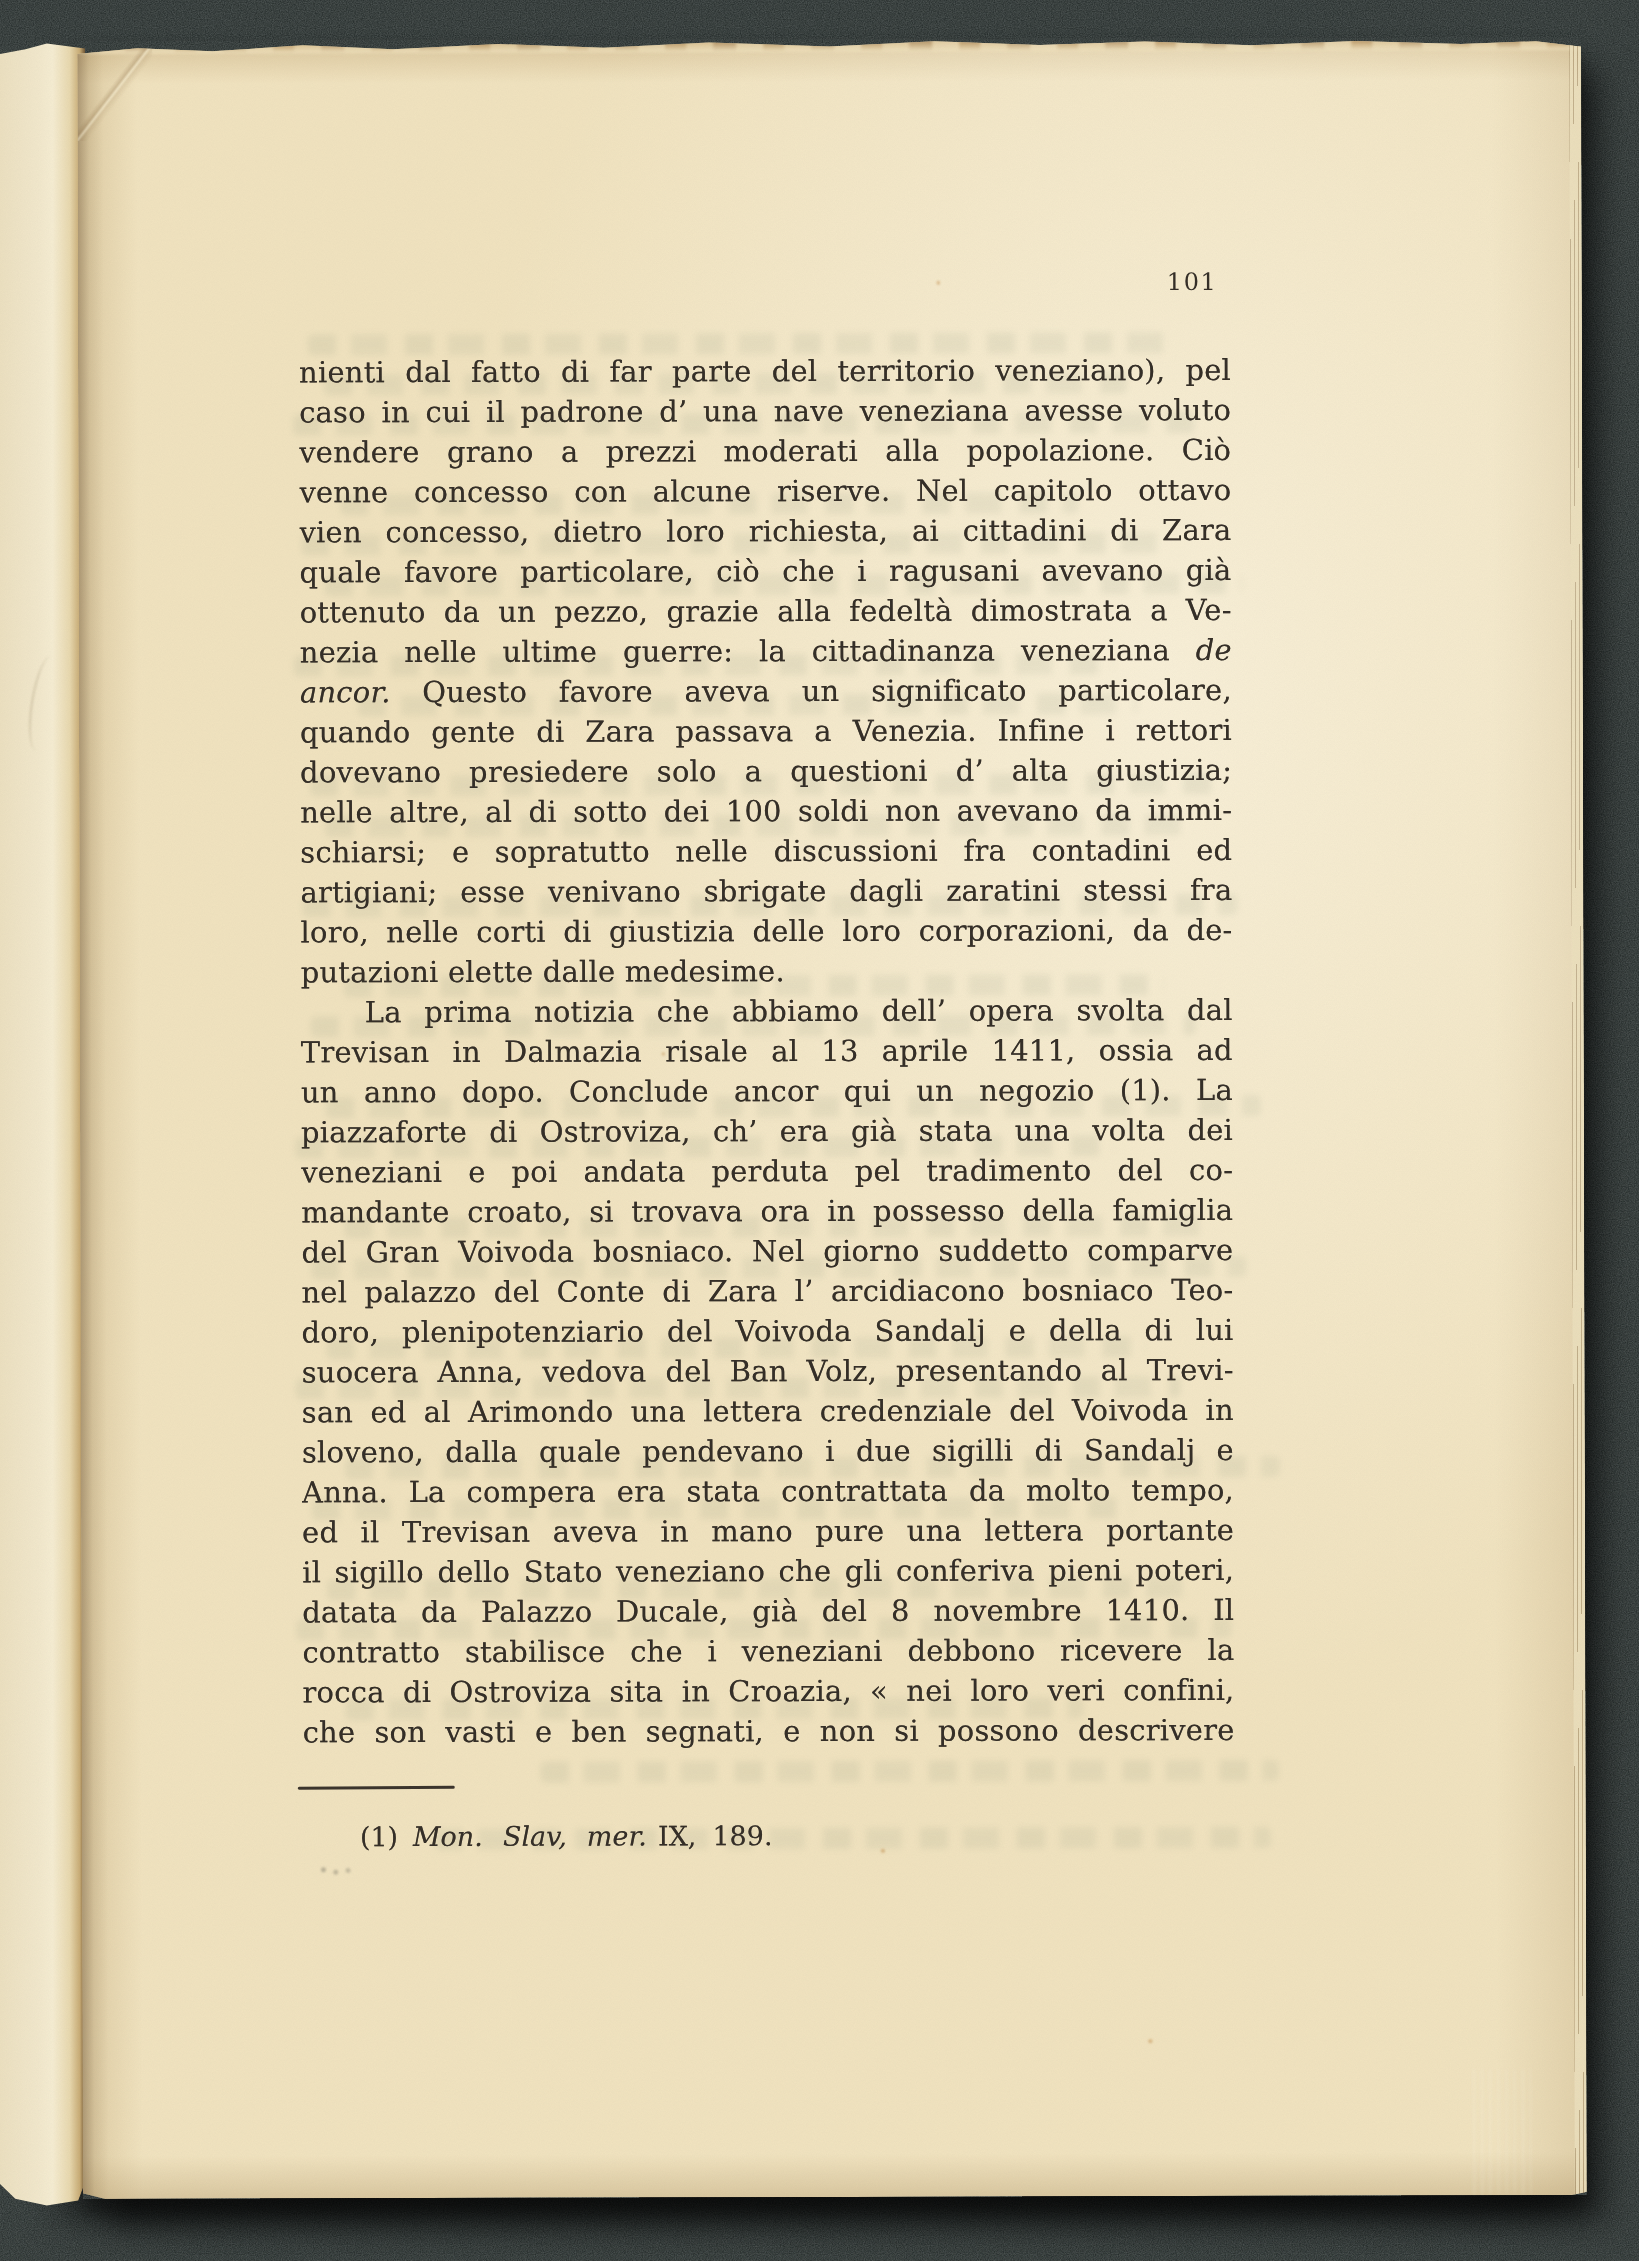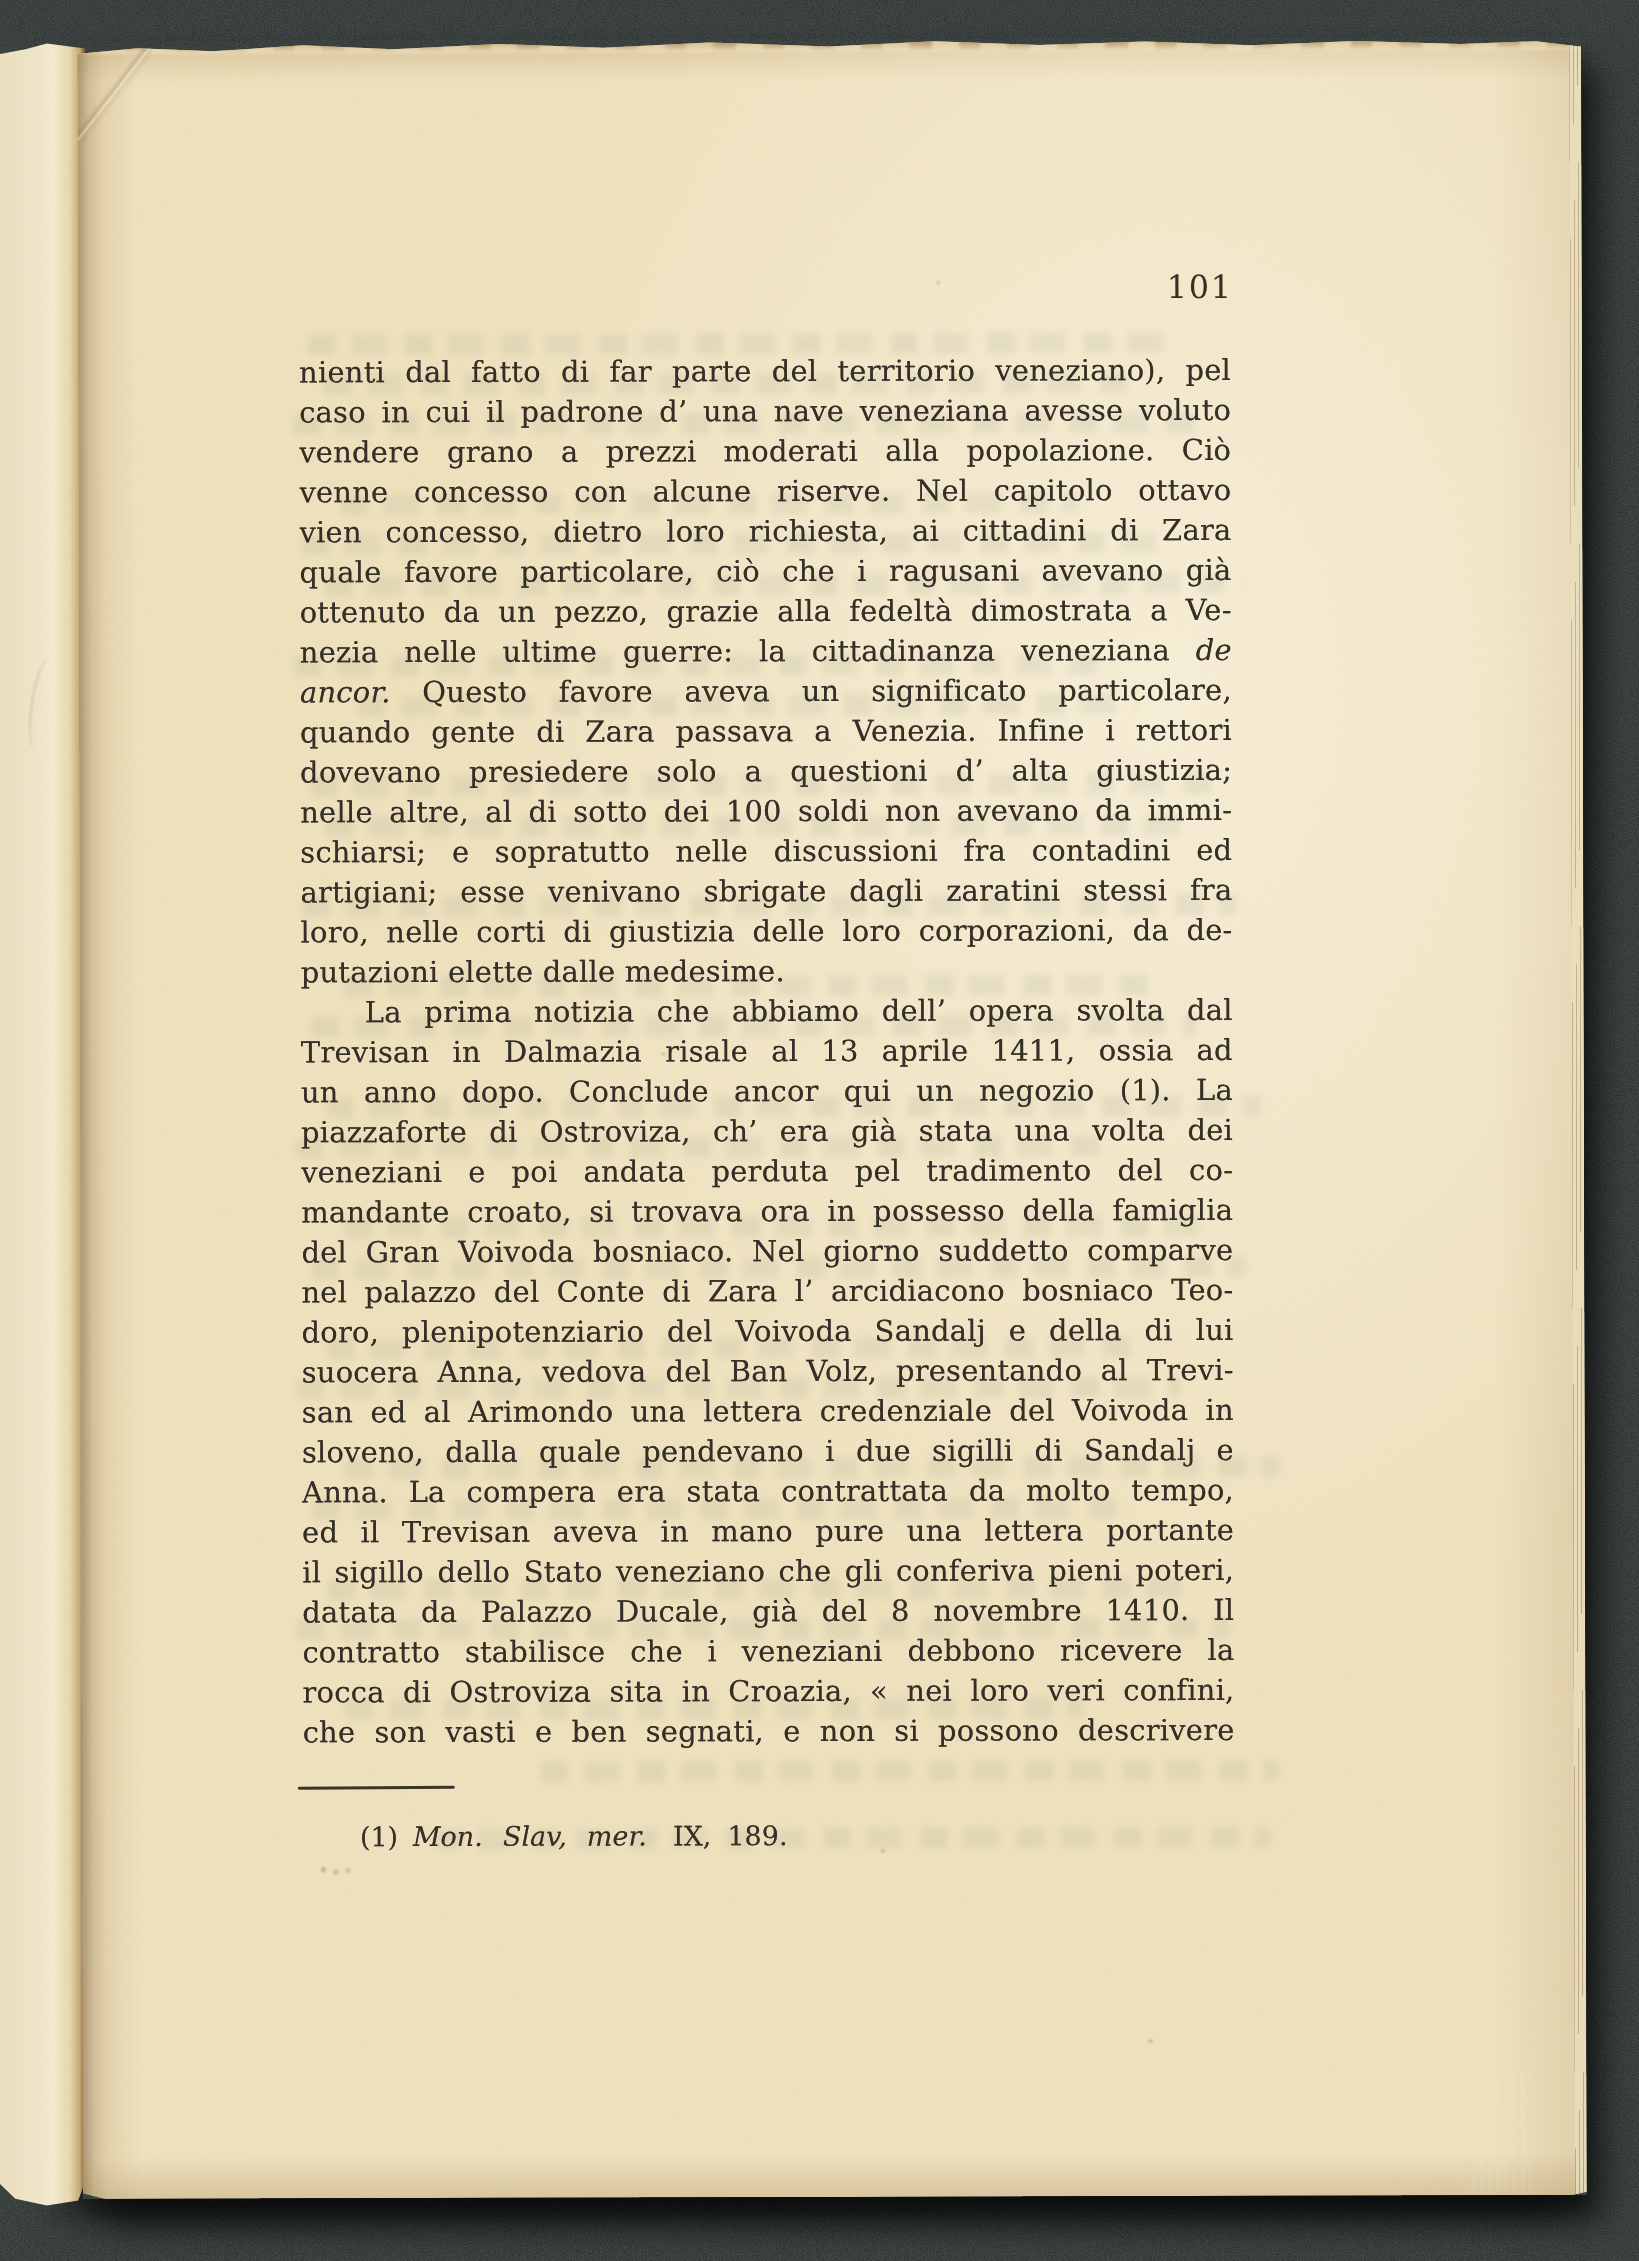--- a/index.html
+++ b/index.html
@@ -35,35 +35,35 @@
     background:
       linear-gradient(to bottom, rgba(241,227,191,0) 25%, #f1e3bf 96%),
       repeating-linear-gradient(90deg, rgba(168,126,70,.78) 0 21px, rgba(205,170,110,.35) 21px 48px, rgba(150,108,58,.66) 48px 71px, rgba(222,192,138,.30) 71px 98px);}
   .gutter{position:absolute;left:0;top:0;width:26px;height:100%;
     background:linear-gradient(to right, rgba(95,70,40,.38), rgba(130,105,65,.14) 45%, rgba(0,0,0,0));}
   .fore-edge{position:absolute;right:0;top:0;width:12.3px;height:100%;opacity:.9;
     background:repeating-linear-gradient(90deg, rgba(115,90,55,.35) 0 0.8px, rgba(236,224,189,.95) 0.8px 4.1px);}
   .dogear{position:absolute;left:0;top:3.3px;width:75px;height:97px;filter:blur(0.4px);
     background:linear-gradient(128deg, rgba(140,110,70,0) 44%, rgba(140,110,70,.30) 48%, rgba(248,240,214,.45) 50%, rgba(140,110,70,.14) 52%, rgba(0,0,0,0) 57%);}
 
-  .page-number{position:absolute;left:1089px;top:230px;width:66px;font-size:32px;letter-spacing:1.6px;color:#332d26;}
+  .page-number{position:absolute;left:1089px;top:230px;width:66px;font-size:24px;letter-spacing:1.6px;color:#332d26;}
 
   .text-block{position:absolute;left:221px;top:312px;width:932px;font-size:29px;line-height:40px;
     color:#332d26;text-shadow:0 0 0.5px rgba(51,45,38,.65);letter-spacing:0.2px;}
   .tl{height:40px;overflow:hidden;text-align:justify;text-align-last:justify;}
   .tl.nj{text-align-last:auto;}
   .tl.ind{text-indent:64px;}
   .it{font-style:italic;}
 
   .footnote-rule{position:absolute;left:216px;top:1746px;width:157px;height:3.3px;background:#3a332b;
     border-radius:1.6px;transform:rotate(-.2deg);}
   .footnote{position:absolute;left:278px;top:1781px;font-size:27px;color:#332d26;word-spacing:7.4px;
     text-shadow:0 0 0.5px rgba(51,45,38,.6);}
   .footnote .fn-marker{margin-right:14.8px;}
-  .footnote .it{margin-right:26px;word-spacing:11.5px;}
+  .footnote .it{margin-right:11px;word-spacing:11.5px;}
 
   .ghost{position:absolute;height:21px;filter:blur(3.3px);opacity:.11;border-radius:4.9px;
     background:repeating-linear-gradient(90deg,#76866e 0 28px,rgba(0,0,0,0) 28px 43px,#84927a 43px 79px,rgba(0,0,0,0) 79px 97px);}
   .dots{position:absolute;left:239px;top:1827px;width:4.9px;height:4.9px;border-radius:50%;
     background:rgba(100,98,85,.4);box-shadow:12.3px 2.5px 0 rgba(100,98,85,.35),24.6px 0.8px 0 rgba(100,98,85,.3);filter:blur(0.8px);}
   .streaks{position:absolute;left:1390px;top:2032px;width:59px;height:125px;opacity:.22;filter:blur(1.6px);
     background:repeating-linear-gradient(90deg, rgba(255,252,240,.6) 0 2.5px, rgba(0,0,0,0) 2.5px 8.2px);}
   .speck{position:absolute;width:4.1px;height:4.1px;border-radius:50%;background:rgba(190,130,60,.5);filter:blur(0.8px);}
 </style>
 </head>

